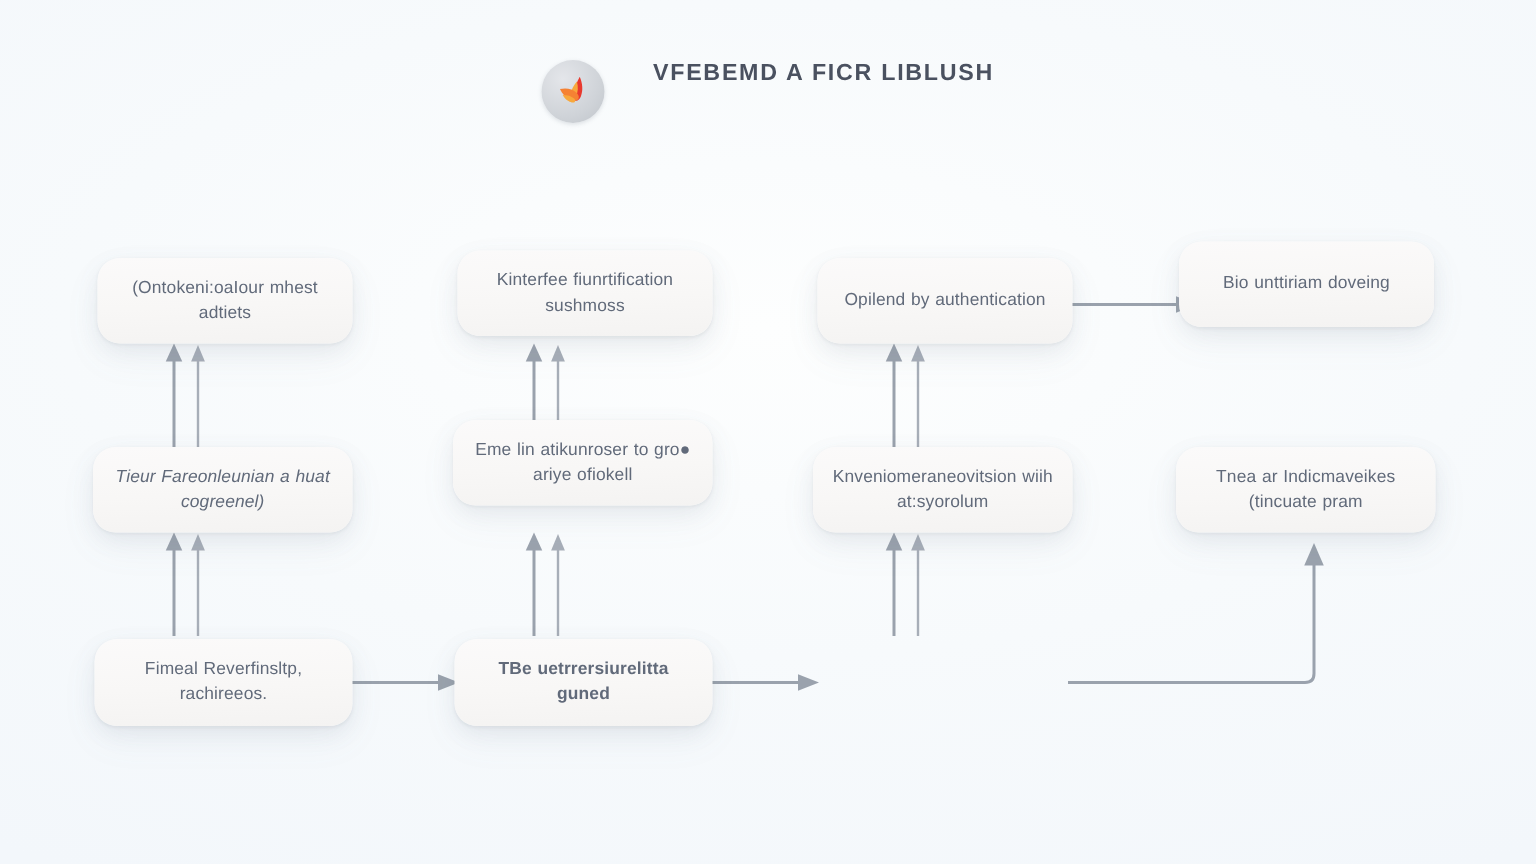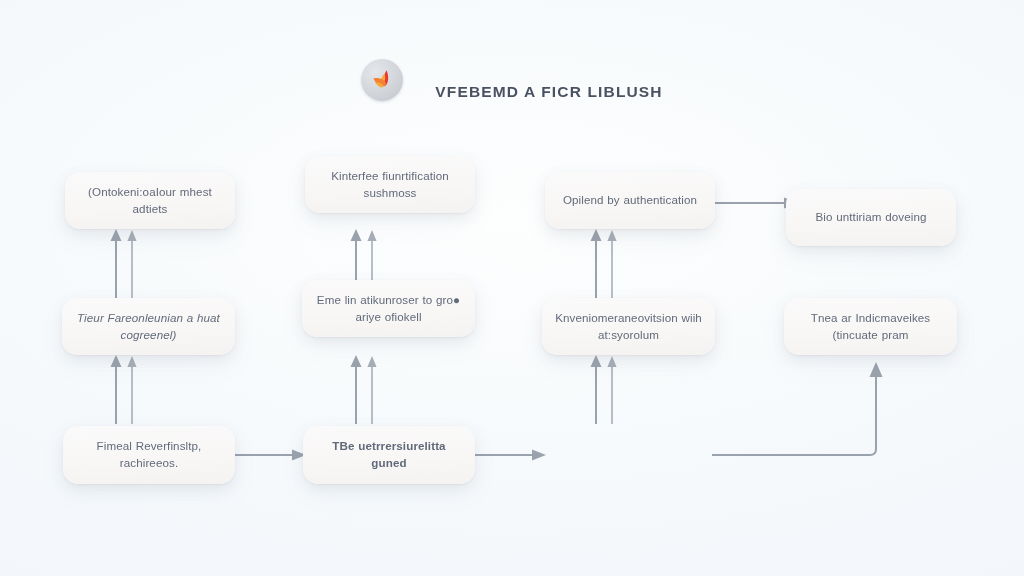--- a/index.html
+++ b/index.html
@@ -20,24 +20,24 @@
     width: 1024px;
     height: 576px;
     background:
       radial-gradient(ellipse 900px 420px at 50% 38%, #fdfefe 0%, #f7fafc 52%, #f3f7fb 100%);
   }
 
   
   .header {
     position: absolute;
     left: 0;
-    top: 59px;
+    top: 40px;
     width: 1024px;
     display: flex;
-    align-items: flex-end;
+    align-items: flex-start;
     justify-content: center;
     gap: 32px;
   }
   .logo-circle {
     width: 42px;
     height: 42px;
     border-radius: 50%;
     background: radial-gradient(circle at 34% 30%, #e4e6ea 0%, #cfd3d8 62%, #bfc4ca 100%);
     box-shadow: 0 1px 3px rgba(90,100,115,0.18);
     display: flex;
@@ -171,27 +171,27 @@
   </svg>
 
   <svg class="conn" style="left:712px; top:352px;" width="200" height="125">
     <path d="M0 103 L158 103 Q164 103 164 97 L164 24"></path>
     <polygon points="164,10 157.5,25 170.5,25"></polygon>
   </svg>
 
   <div class="node" style="left:65px; top:172px; width:170px; height:57px;">
     <div class="node-label">(Ontokeni:oaIour mhest adtiets</div>
   </div>
-  <div class="node" style="left:305px; top:156px; width:170px; height:57px;">
+  <div class="node" style="left:305px; top:167px; width:170px; height:57px;">
     <div class="node-label">Kinterfee fiunrtification sushmoss</div>
   </div>
   <div class="node" style="left:545px; top:172px; width:170px; height:57px;">
     <div class="node-label">Opilend by authentication</div>
   </div>
-  <div class="node" style="left:786px; top:189px; width:170px; height:57px;">
+  <div class="node" style="left:786px; top:161px; width:170px; height:57px;">
     <div class="node-label">Bio unttiriam doveing</div>
   </div>
 
   <div class="node" style="left:62px; top:298px; width:173px; height:57px;font-style:italic;">
     <div class="node-label">Tieur Fareonleunian a huat cogreenel)</div>
   </div>
   <div class="node" style="left:302px; top:280px; width:173px; height:57px;">
     <div class="node-label">Eme lin atikunroser to gro● ariye ofiokell</div>
   </div>
   <div class="node" style="left:542px; top:298px; width:173px; height:57px;">

